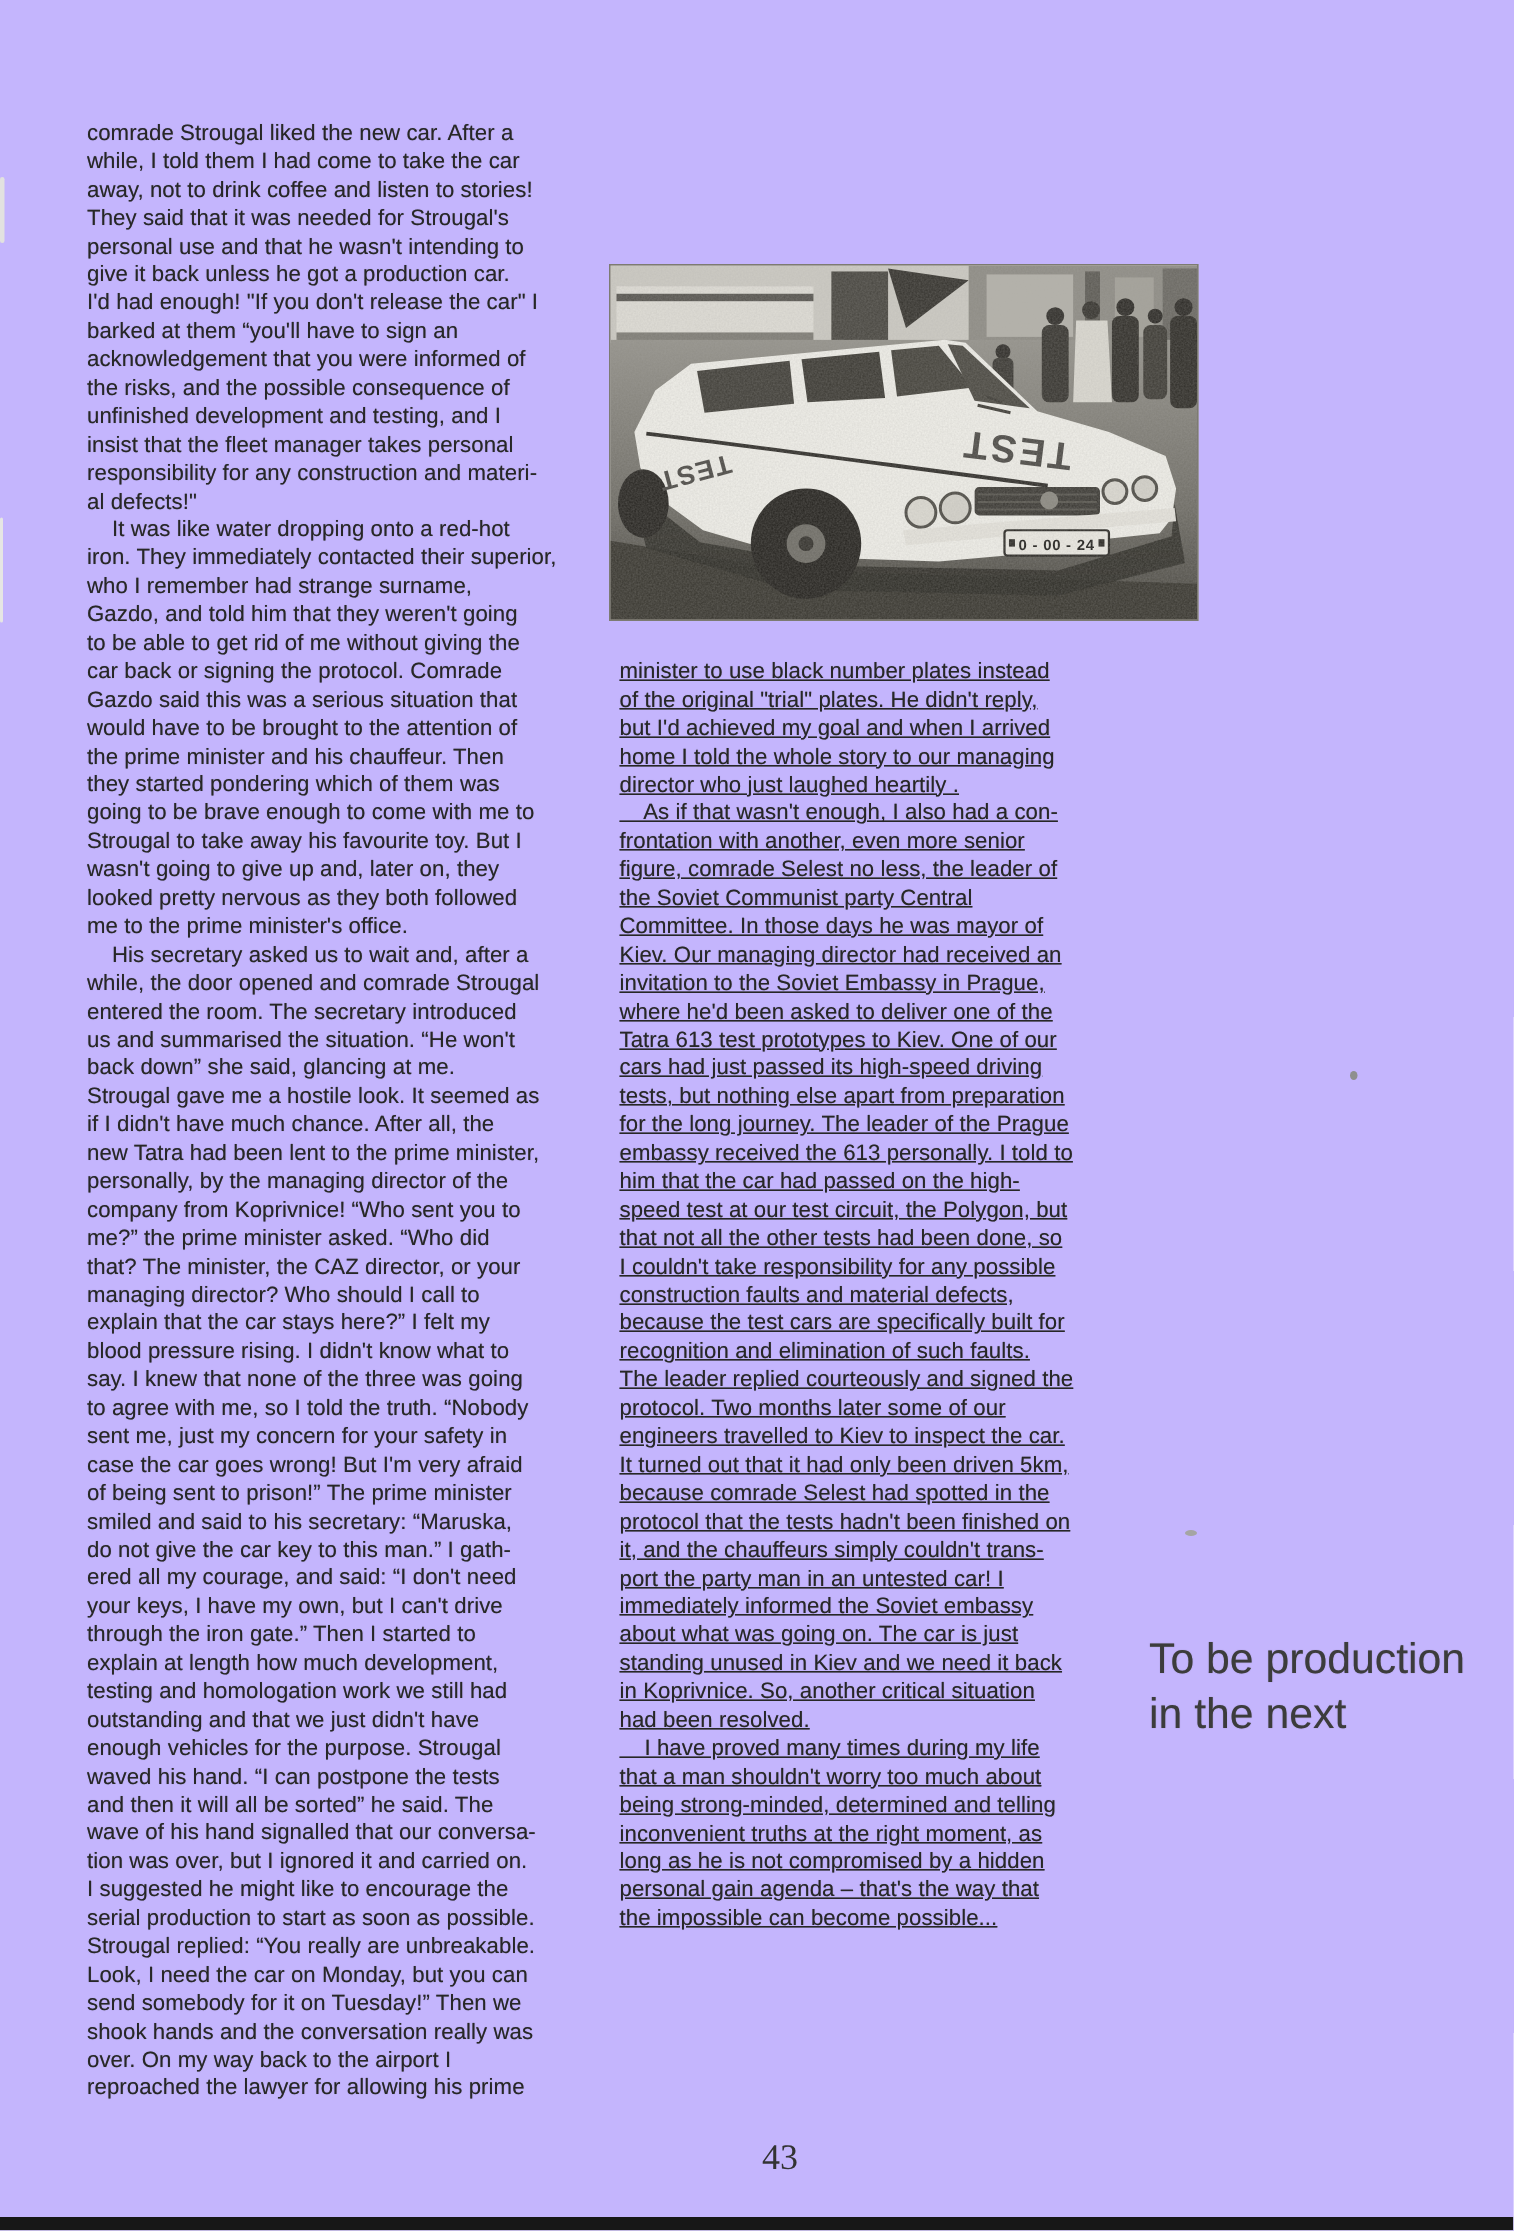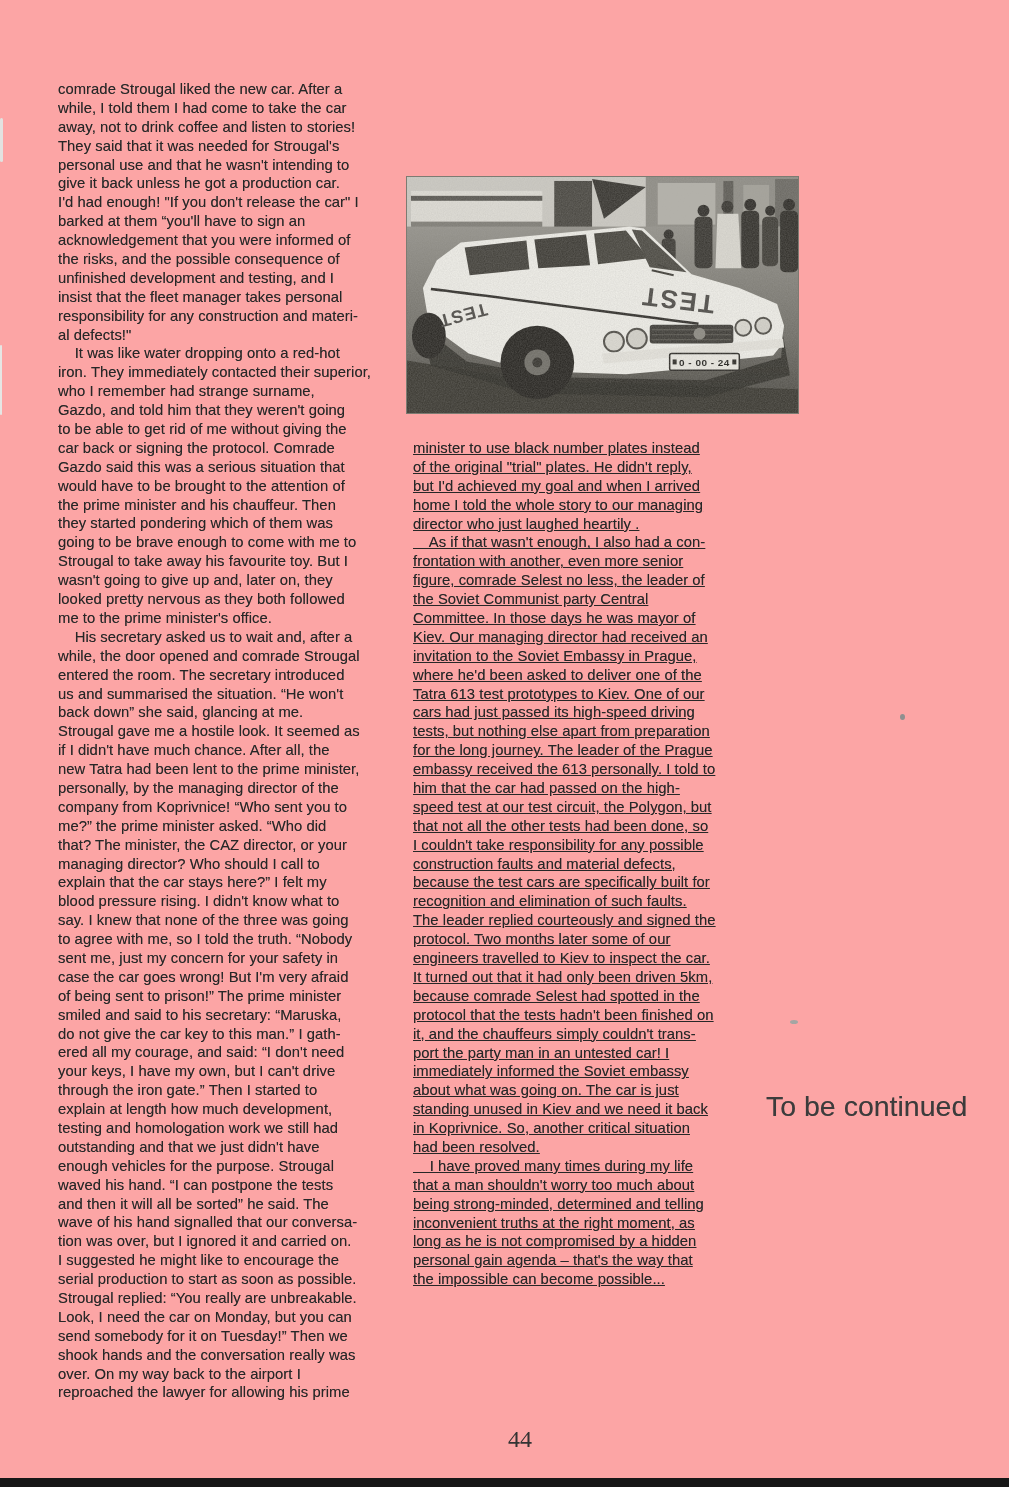--- a/index.html
+++ b/index.html
@@ -1,18 +1,18 @@
 <!DOCTYPE html>
 <html><head>
 <meta charset="utf-8">
 <style>
   html,body { margin:0; padding:0; }
   .page {
     position:relative; width:1009px; height:1487px;
-    background:#fca5a5; overflow:hidden;
+    background:#c4b5fd; overflow:hidden;
     font-family:"Liberation Sans", sans-serif; color:#272727;
   }
   .column {
     position:absolute; font-size:14.8px; line-height:18.9px;
     white-space:pre; letter-spacing:0.05px;
     text-shadow:0 0 0.5px rgba(60,60,60,0.55);
   }
   .col-left  { left:58px;  top:80px;  width:330px; }
   .col-right { left:413px; top:439px; width:340px;text-decoration:underline; }
   .line { height:18.9px; }
@@ -139,24 +139,25 @@
         <text transform="translate(310,120) rotate(187)" font-size="26" font-weight="bold" fill="#4b4945" font-family="Liberation Sans, sans-serif" letter-spacing="2">TEST</text>
       </g>
 
       <rect x="0" y="0" width="393" height="238" filter="url(#grain)"></rect>
     </svg>
   </figure>
 
   <div class="column col-right"><div class="line">minister to use black number plates instead</div><div class="line">of the original "trial" plates. He didn't reply,</div><div class="line">but I'd achieved my goal and when I arrived</div><div class="line">home I told the whole story to our managing</div><div class="line">director who just laughed heartily .</div><div class="line">    As if that wasn't enough, I also had a con-</div><div class="line">frontation with another, even more senior</div><div class="line">figure, comrade Selest no less, the leader of</div><div class="line">the Soviet Communist party Central</div><div class="line">Committee. In those days he was mayor of</div><div class="line">Kiev. Our managing director had received an</div><div class="line">invitation to the Soviet Embassy in Prague,</div><div class="line">where he'd been asked to deliver one of the</div><div class="line">Tatra 613 test prototypes to Kiev. One of our</div><div class="line">cars had just passed its high-speed driving</div><div class="line">tests, but nothing else apart from preparation</div><div class="line">for the long journey. The leader of the Prague</div><div class="line">embassy received the 613 personally. I told to</div><div class="line">him that the car had passed on the high-</div><div class="line">speed test at our test circuit, the Polygon, but</div><div class="line">that not all the other tests had been done, so</div><div class="line">I couldn't take responsibility for any possible</div><div class="line">construction faults and material defects,</div><div class="line">because the test cars are specifically built for</div><div class="line">recognition and elimination of such faults.</div><div class="line">The leader replied courteously and signed the</div><div class="line">protocol. Two months later some of our</div><div class="line">engineers travelled to Kiev to inspect the car.</div><div class="line">It turned out that it had only been driven 5km,</div><div class="line">because comrade Selest had spotted in the</div><div class="line">protocol that the tests hadn't been finished on</div><div class="line">it, and the chauffeurs simply couldn't trans-</div><div class="line">port the party man in an untested car! I</div><div class="line">immediately informed the Soviet embassy</div><div class="line">about what was going on. The car is just</div><div class="line">standing unused in Kiev and we need it back</div><div class="line">in Koprivnice. So, another critical situation</div><div class="line">had been resolved.</div><div class="line">    I have proved many times during my life</div><div class="line">that a man shouldn't worry too much about</div><div class="line">being strong-minded, determined and telling</div><div class="line">inconvenient truths at the right moment, as</div><div class="line">long as he is not compromised by a hidden</div><div class="line">personal gain agenda – that's the way that</div><div class="line">the impossible can become possible...</div></div>
 
   <div class="continued">
-      <div class="line">To be continued</div>
+      <div class="line">To be production</div>
+      <div class="line">in the next</div>
     </div>
 
-  <div class="pageno">44</div>
+  <div class="pageno">43</div>
 
   <div class="speck speck-a"></div>
   <div class="speck speck-b"></div>
   <div class="speck speck-c"></div>
   <div class="speck speck-d"></div>
   <div class="bottom-bar"></div>
 
 </div>
 
 </body></html>

